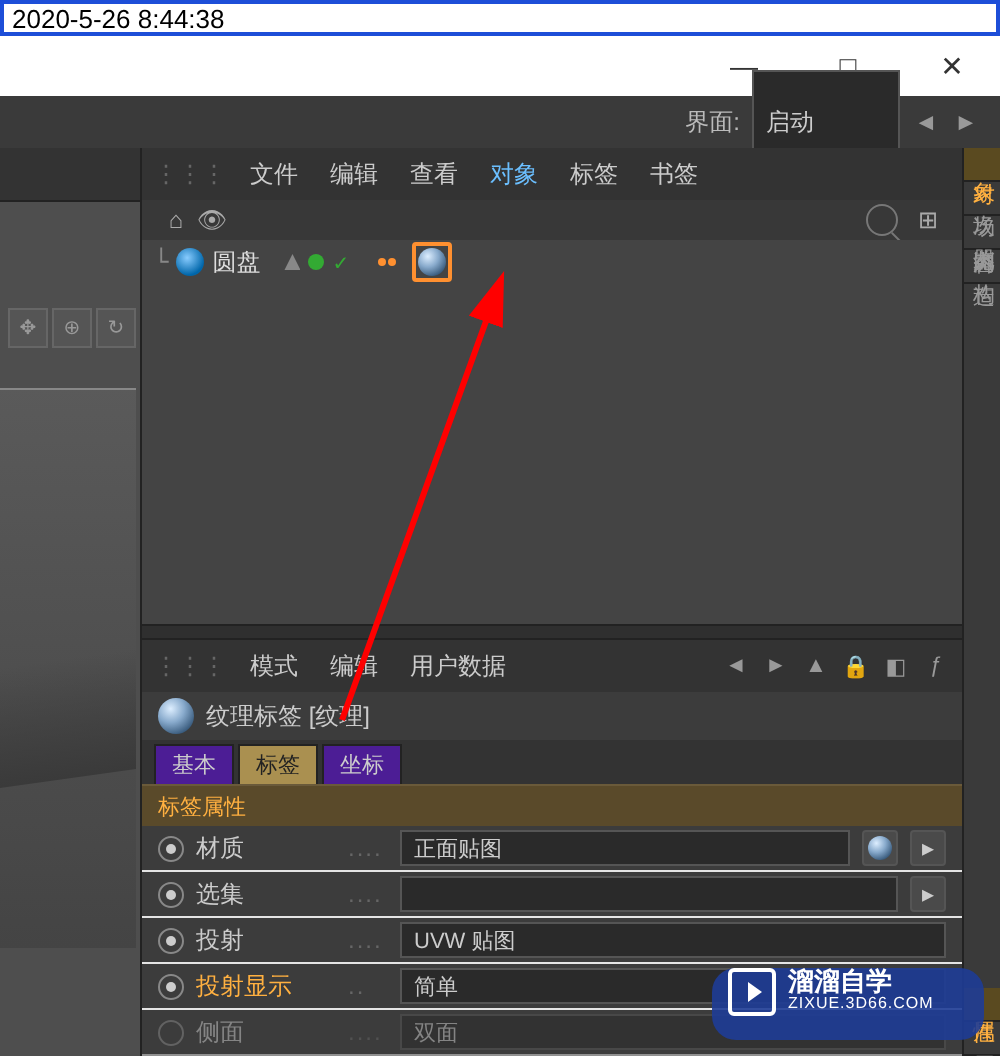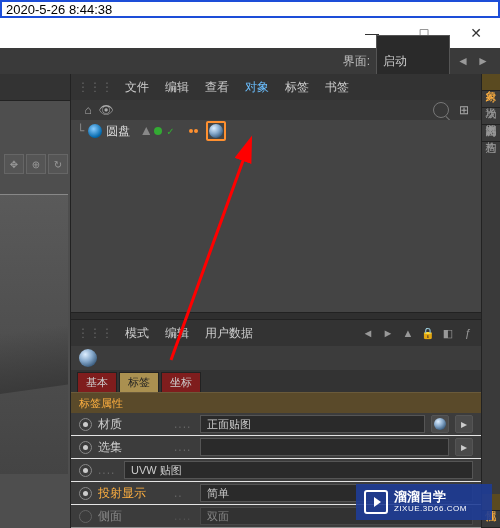--- a/index.html
+++ b/index.html
@@ -42,33 +42,33 @@
 .tag-dots{width:14px;height:14px;display:flex;align-items:center;justify-content:center;gap:1px}
 .tag-dots span{width:4px;height:4px;border-radius:50%;background:#ff9030}
 .sphere-ic{width:14px;height:14px;border-radius:50%;background:radial-gradient(circle at 35% 30%,#def 0%,#8ac 40%,#357 80%)}
 .arrow-svg{position:absolute;top:10px;left:60px;pointer-events:none}
 .resize{height:6px;background:#2f2f2f;border-top:1px solid #222;border-bottom:1px solid #222}
 .am-menu{height:26px;background:#333;display:flex;align-items:center;padding:0 6px;gap:4px}
 .am-icons{margin-left:auto;display:flex;gap:6px;color:#999}
 .am-icons span{width:14px;height:14px;display:flex;align-items:center;justify-content:center;font-size:11px}
 .am-head{height:24px;background:#3c3c3c;display:flex;align-items:center;padding:0 8px;gap:6px}
 .am-tabs{height:22px;background:#333;display:flex;align-items:flex-end;padding:0 6px;gap:2px}
-.am-tab{padding:2px 8px;background:#7f1d1d;color:#ccc;font-size:11px;border:1px solid #222;border-bottom:none}
+.am-tab{padding:2px 8px;background:#4c1d95;color:#ccc;font-size:11px;border:1px solid #222;border-bottom:none}
 .am-tab.act{background:#aa9050;color:#222}
 .sect-hd{height:20px;background:#5a4a2a;color:#ffb040;display:flex;align-items:center;padding:0 8px;font-size:11px;border-top:1px solid #6a5a3a}
 .prop-rows{background:#3c3c3c}
 .prop-row{height:22px;display:flex;align-items:center;padding:0 8px;gap:6px;border-bottom:1px solid #e5e5e5}
 .radio{width:11px;height:11px;border:1px solid #888;border-radius:50%;display:flex;align-items:center;justify-content:center;flex-shrink:0}
 .radio.on::after{content:"";width:5px;height:5px;border-radius:50%;background:#ccc}
 .plabel{width:70px;color:#ccc}
 .plabel.act{color:#ffb040}
 .dots{width:20px;color:#666;letter-spacing:1px}
 .pval{flex:1;height:16px;background:#2a2a2a;border:1px solid #555;display:flex;align-items:flex-end;padding:0 6px;color:#ccc;font-size:11px}
 .pbtn{width:16px;height:16px;background:#4a4a4a;border:1px solid #555;border-radius:2px;display:flex;align-items:center;justify-content:center;flex-shrink:0}
-.wm{position:absolute;right:8px;bottom:8px;width:120px;height:36px;background:rgba(30,60,150,.9);border-radius:0;display:flex;align-items:center;padding:0 8px;gap:6px;color:#fff}
+.wm{position:absolute;right:8px;bottom:8px;width:120px;height:36px;background:rgba(30,60,150,.9);border-radius:12px;display:flex;align-items:flex-start;padding:0 8px;gap:6px;color:#fff}
 .wm-play{width:20px;height:20px;border:2px solid #fff;border-radius:3px;display:flex;align-items:center;justify-content:center}
 .wm-play::after{content:"";border-left:7px solid #fff;border-top:5px solid transparent;border-bottom:5px solid transparent;margin-left:2px}
 .wm-txt{display:flex;flex-direction:column;line-height:1.1}
 .wm-t1{font-size:13px;font-weight:bold}
 .wm-t2{font-size:8px;letter-spacing:.5px}
 </style>
 </head>
 <body>
 
 <div class="ts-bar">
@@ -154,20 +154,21 @@
         <span>◄</span>
         <span>►</span>
         <span>▲</span>
         <span>🔒</span>
         <span>◧</span>
         <span>ƒ</span>
       </div>
     </div>
     <div class="am-head">
       <div class="sphere-ic" style="width:18px;height:18px"></div>
+      <span>纹理标签 [纹理]</span>
     </div>
     <div class="am-tabs">
       <div class="am-tab">基本</div>
       <div class="am-tab act">标签</div>
       <div class="am-tab">坐标</div>
     </div>
     <div class="sect-hd">标签属性</div>
     <div class="prop-rows">
       <div class="prop-row">
         <div class="radio on"></div>
@@ -185,20 +186,21 @@
         <div class="radio on"></div>
         <span class="plabel">选集</span>
         <span class="dots">....</span>
         <div class="pval">
             <span></span>
           </div>
         <div class="pbtn">▸</div>
       </div>
       <div class="prop-row">
         <div class="radio on"></div>
+        <span class="plabel">投射</span>
         <span class="dots">....</span>
         <div class="pval">
             <span>UVW 贴图</span>
           </div>
       </div>
       <div class="prop-row">
         <div class="radio on"></div>
         <span class="plabel act">投射显示</span>
         <span class="dots">..</span>
         <div class="pval">

